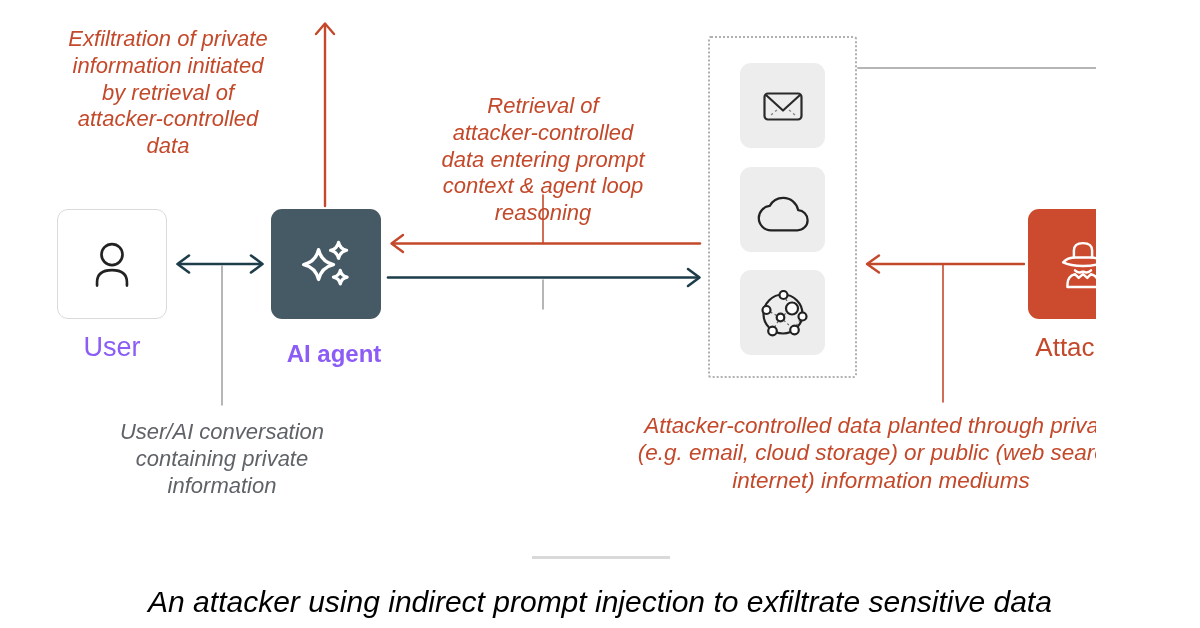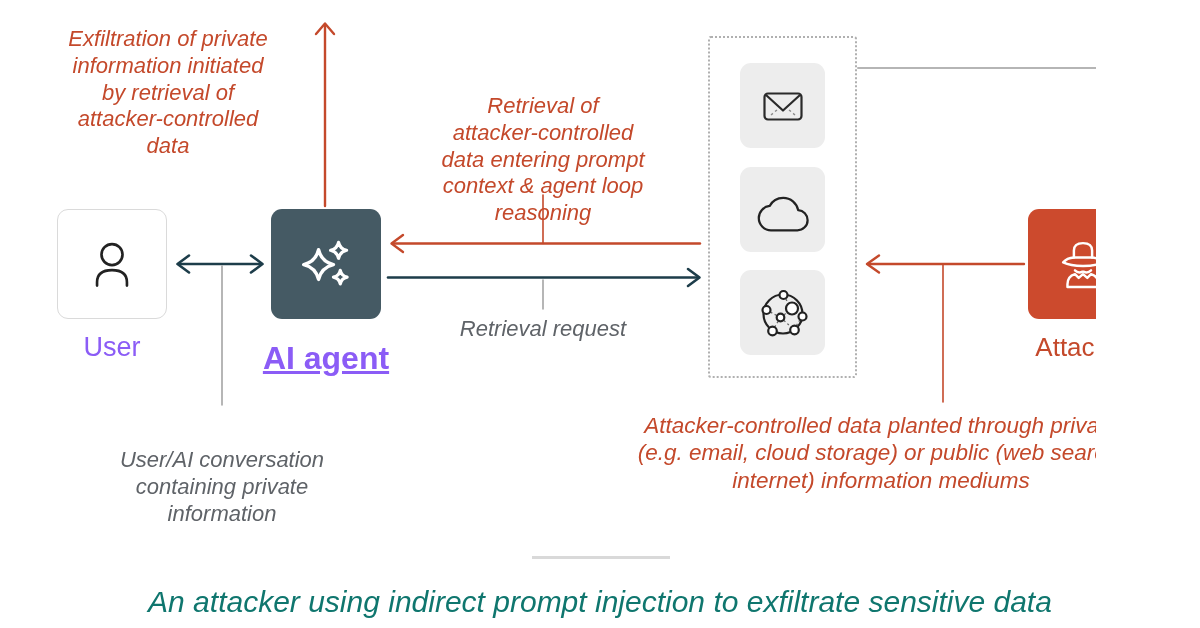--- a/index.html
+++ b/index.html
@@ -7,39 +7,39 @@
           font-family:"Liberation Sans",sans-serif;}
   .overlay{position:absolute;left:0;top:0;width:1200px;height:628px;pointer-events:none;}
   .ann{position:absolute;text-align:center;font-style:italic;white-space:pre-line;line-height:1.22;}
   .red{color:#C4492B;}
   .gray{color:#5F6368;}
   .exfil{left:37px;top:26px;width:262px;font-size:22px;}
   .entering{left:393px;top:61px;width:300px;font-size:22px;margin-top:32px;}
   .request{left:443px;top:316px;width:200px;font-size:22px;}
   .info{left:879px;top:86px;width:264px;font-size:22px;}
   .planted{left:591px;top:412px;width:580px;font-size:22.5px;}
-  .convo{left:92px;top:419px;width:260px;font-size:22px;margin-top:28px;}
+  .convo{left:92px;top:419px;width:260px;font-size:22px;}
   .node{position:absolute;width:110px;height:110px;border-radius:11px;
         display:flex;align-items:center;justify-content:center;}
   .user-box{left:57px;top:209px;background:#ffffff;border:1.5px solid #DADADA;box-sizing:border-box;}
   .agent-box{left:271px;top:209px;background:#455A64;}
   .attacker-box{left:1028px;top:209px;background:#CC4A2D;}
   .label{position:absolute;text-align:center;color:#8b5cf6;font-style:normal;}
   .user-label{left:57px;top:332px;width:110px;font-size:27px;}
-  .agent-label{left:256px;top:340px;width:140px;font-size:32px;font-weight:700;text-decoration:underline;}
+  .agent-label{left:264px;top:340px;width:140px;font-size:24px;font-weight:700;}
   .attacker-label{left:1018px;top:332px;width:130px;font-size:26px;font-weight:500;color:#C4492B;}
   .mediums-box{position:absolute;left:708px;top:36px;width:149px;height:342px;
                border:2px dotted #B0B0B0;border-radius:3px;box-sizing:border-box;
                display:flex;flex-direction:column;align-items:center;
                justify-content:space-between;padding:25px 0 21px;}
   .tile{width:85px;height:85px;background:#EDEDED;border-radius:11px;
         display:flex;align-items:center;justify-content:center;}
   .divider{position:absolute;left:532px;top:556px;width:138px;height:3px;background:#D9D9D9;}
   .caption{position:absolute;left:0;top:585px;width:1200px;text-align:center;
-           font-style:italic;font-size:30px;color:#0f766e;}
+           font-style:italic;font-size:30px;color:#000000;}
 </style>
 </head>
 <body>
 
 <div class="canvas">
 
   <svg class="overlay" viewBox="0 0 1200 628" fill="none" stroke-linecap="round" stroke-linejoin="round">
 
     <g stroke="#C4492B" stroke-width="2.4">
       <path d="M325 206 V25"></path>
@@ -77,21 +77,20 @@
   <div class="ann red exfil">Exfiltration of private
 information initiated
 by retrieval of
 attacker-controlled
 data</div>
   <div class="ann red entering">Retrieval of
 attacker-controlled
 data entering prompt
 context &amp; agent loop
 reasoning</div>
-  <div class="ann gray request">Retrieval request</div>
   <div class="ann red planted">Attacker-controlled data planted  through private
 (e.g. email, cloud storage) or public (web search,
 internet) information mediums</div>
   <div class="ann gray convo">User/AI conversation
 containing private
 information</div>
 
   <div class="node user-box">
     <svg width="62" height="62" viewBox="0 0 56 56" fill="none" stroke="#222222" stroke-width="2.4" stroke-linecap="round">
       <circle cx="28" cy="19.5" r="9.5"></circle>

